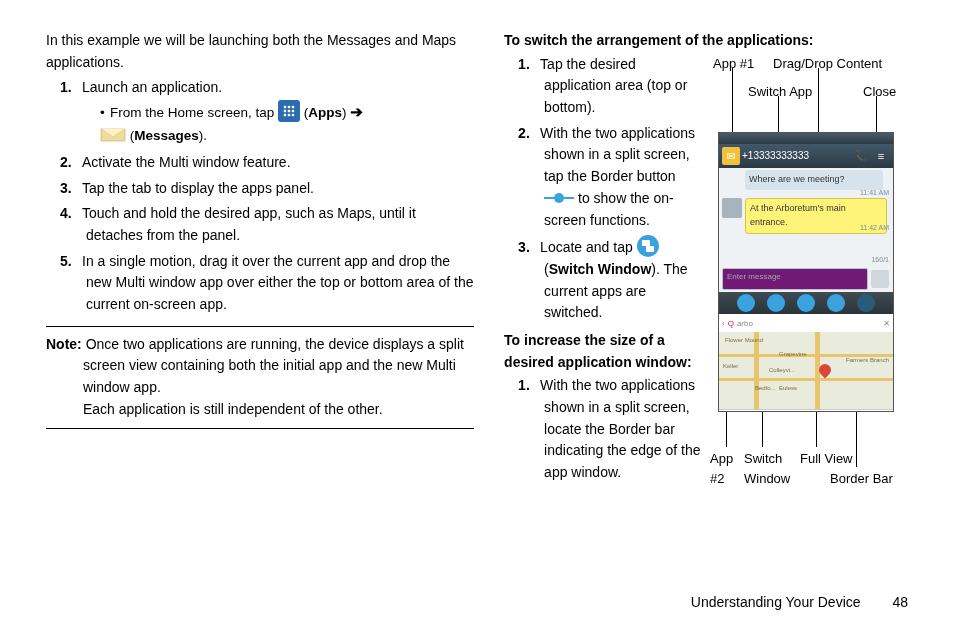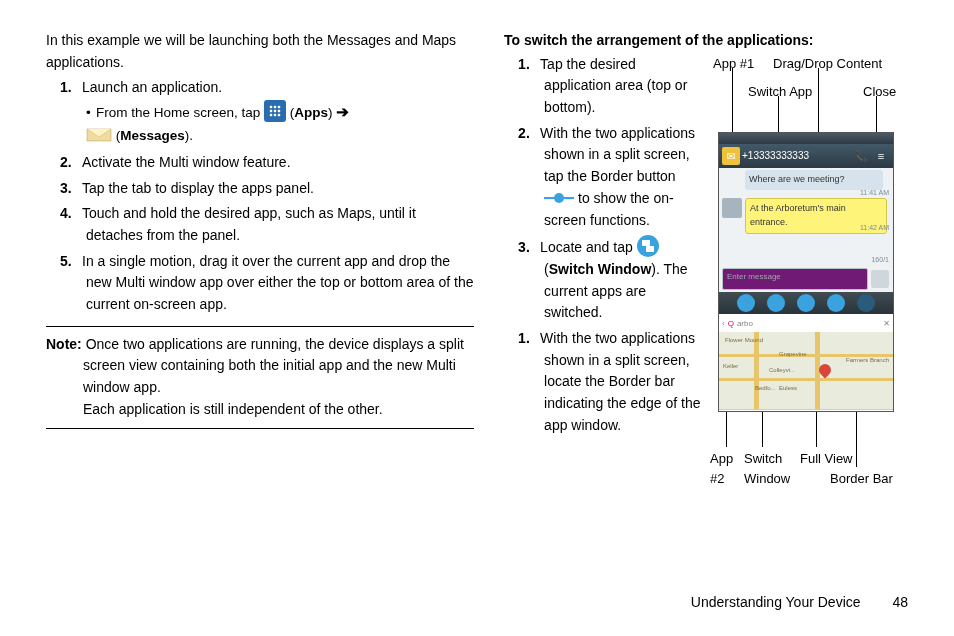--- a/index.html
+++ b/index.html
@@ -35,20 +35,21 @@
   ol.numlist > li {
     margin-bottom: 4px;
   }
   .num {
     font-weight: bold;
     display: inline-block;
     width: 22px;
     margin-left: -26px;
   }
   .bullet-row {
+    margin-left: 14px;
     font-family: "Arial Narrow", Arial, sans-serif;
     font-size: 13.5px;
     line-height: 1.7;
   }
   .bullet-dot {
     display: inline-block;
     width: 10px;
   }
   .bold { font-weight: bold; }
   .icon-apps {
@@ -395,20 +396,21 @@
       <div class="heading">To switch the arrangement of the applications:</div>
 
       <div class="right-inner">
         <div class="right-text">
           <ol class="numlist">
             <li><span class="num">1.</span><span>Tap the desired application area (top or bottom).</span></li>
             <li><span class="num">2.</span><span>With the two applications shown in a split screen, tap the Border button </span><span class="icon-border"></span><span> to show the on-screen functions.</span></li>
             <li><span class="num">3.</span><span>Locate and tap </span><span class="icon-switch"></span><span> (</span><span class="bold">Switch Window</span><span>). The current apps are switched.</span></li>
           </ol>
 
+          <div class="heading" style="margin-top:6px;">To increase the size of a desired application window:</div>
           <ol class="numlist">
             <li><span class="num">1.</span><span>With the two applications shown in a split screen, locate the Border bar indicating the edge of the app window.</span></li>
           </ol>
         </div>
 
         <div class="figure-area">
 
           <div class="callout" style="top:0; left:5px;">App #1</div>
           <div class="callout" style="top:0; left:65px;">Drag/Drop Content</div>
           <div class="callout" style="top:28px; left:40px;">Switch App</div>

